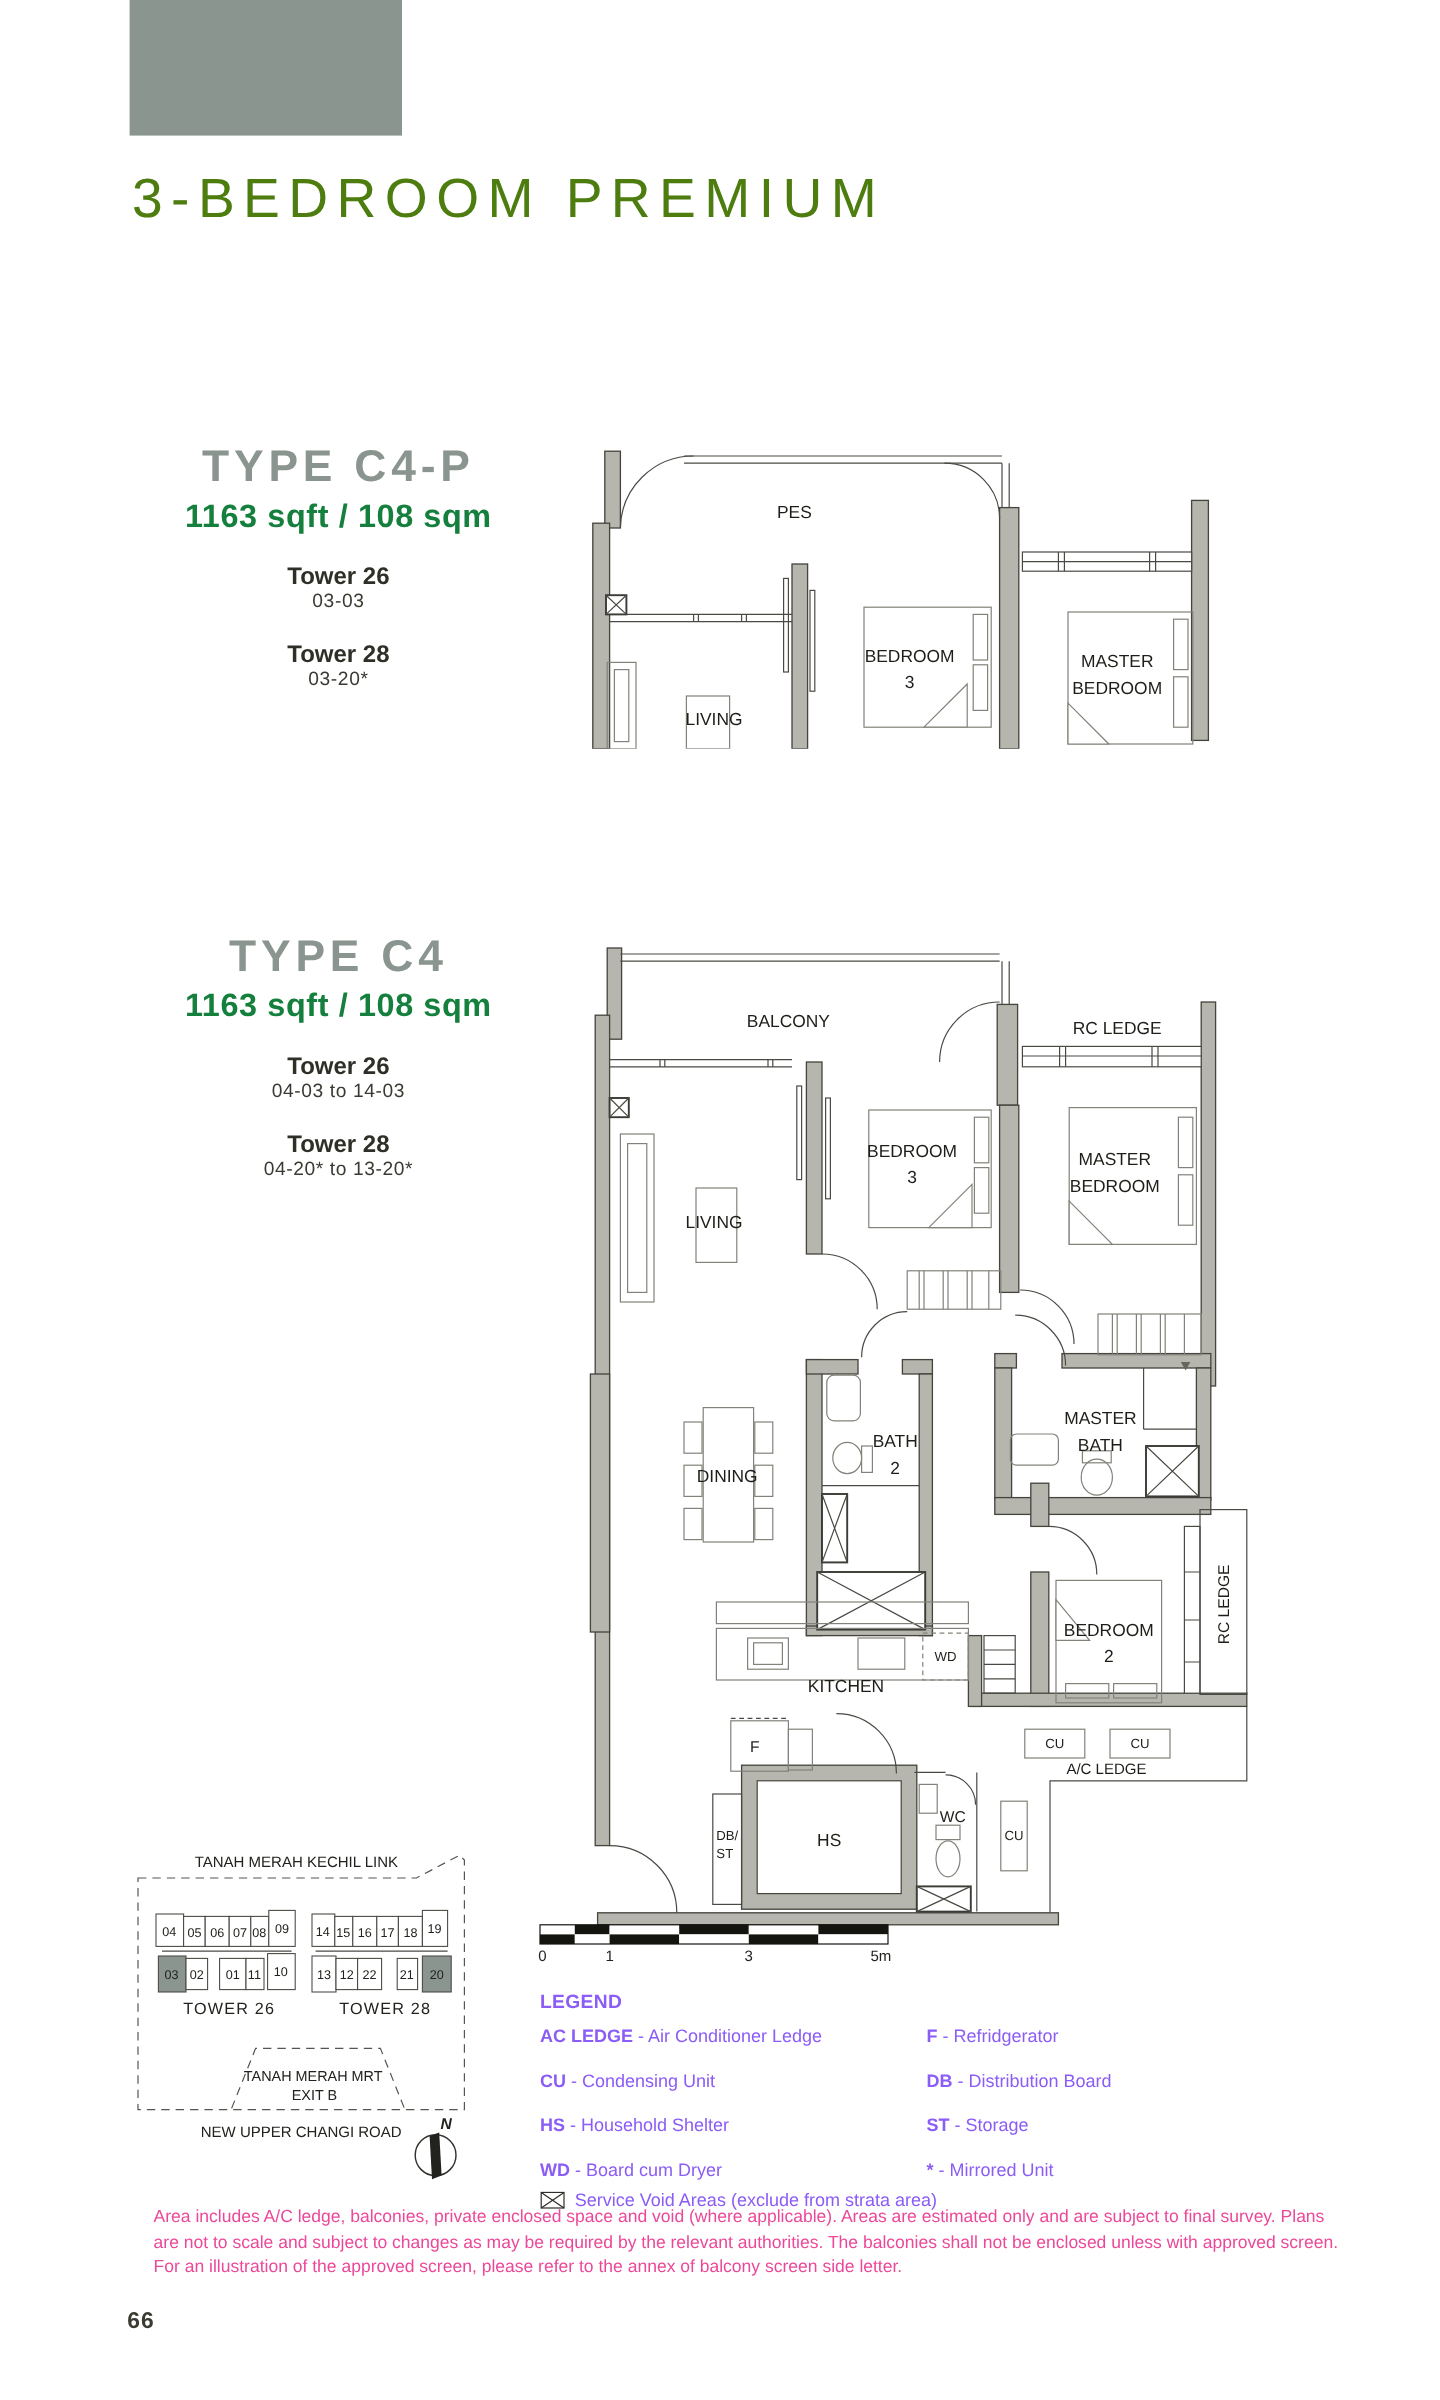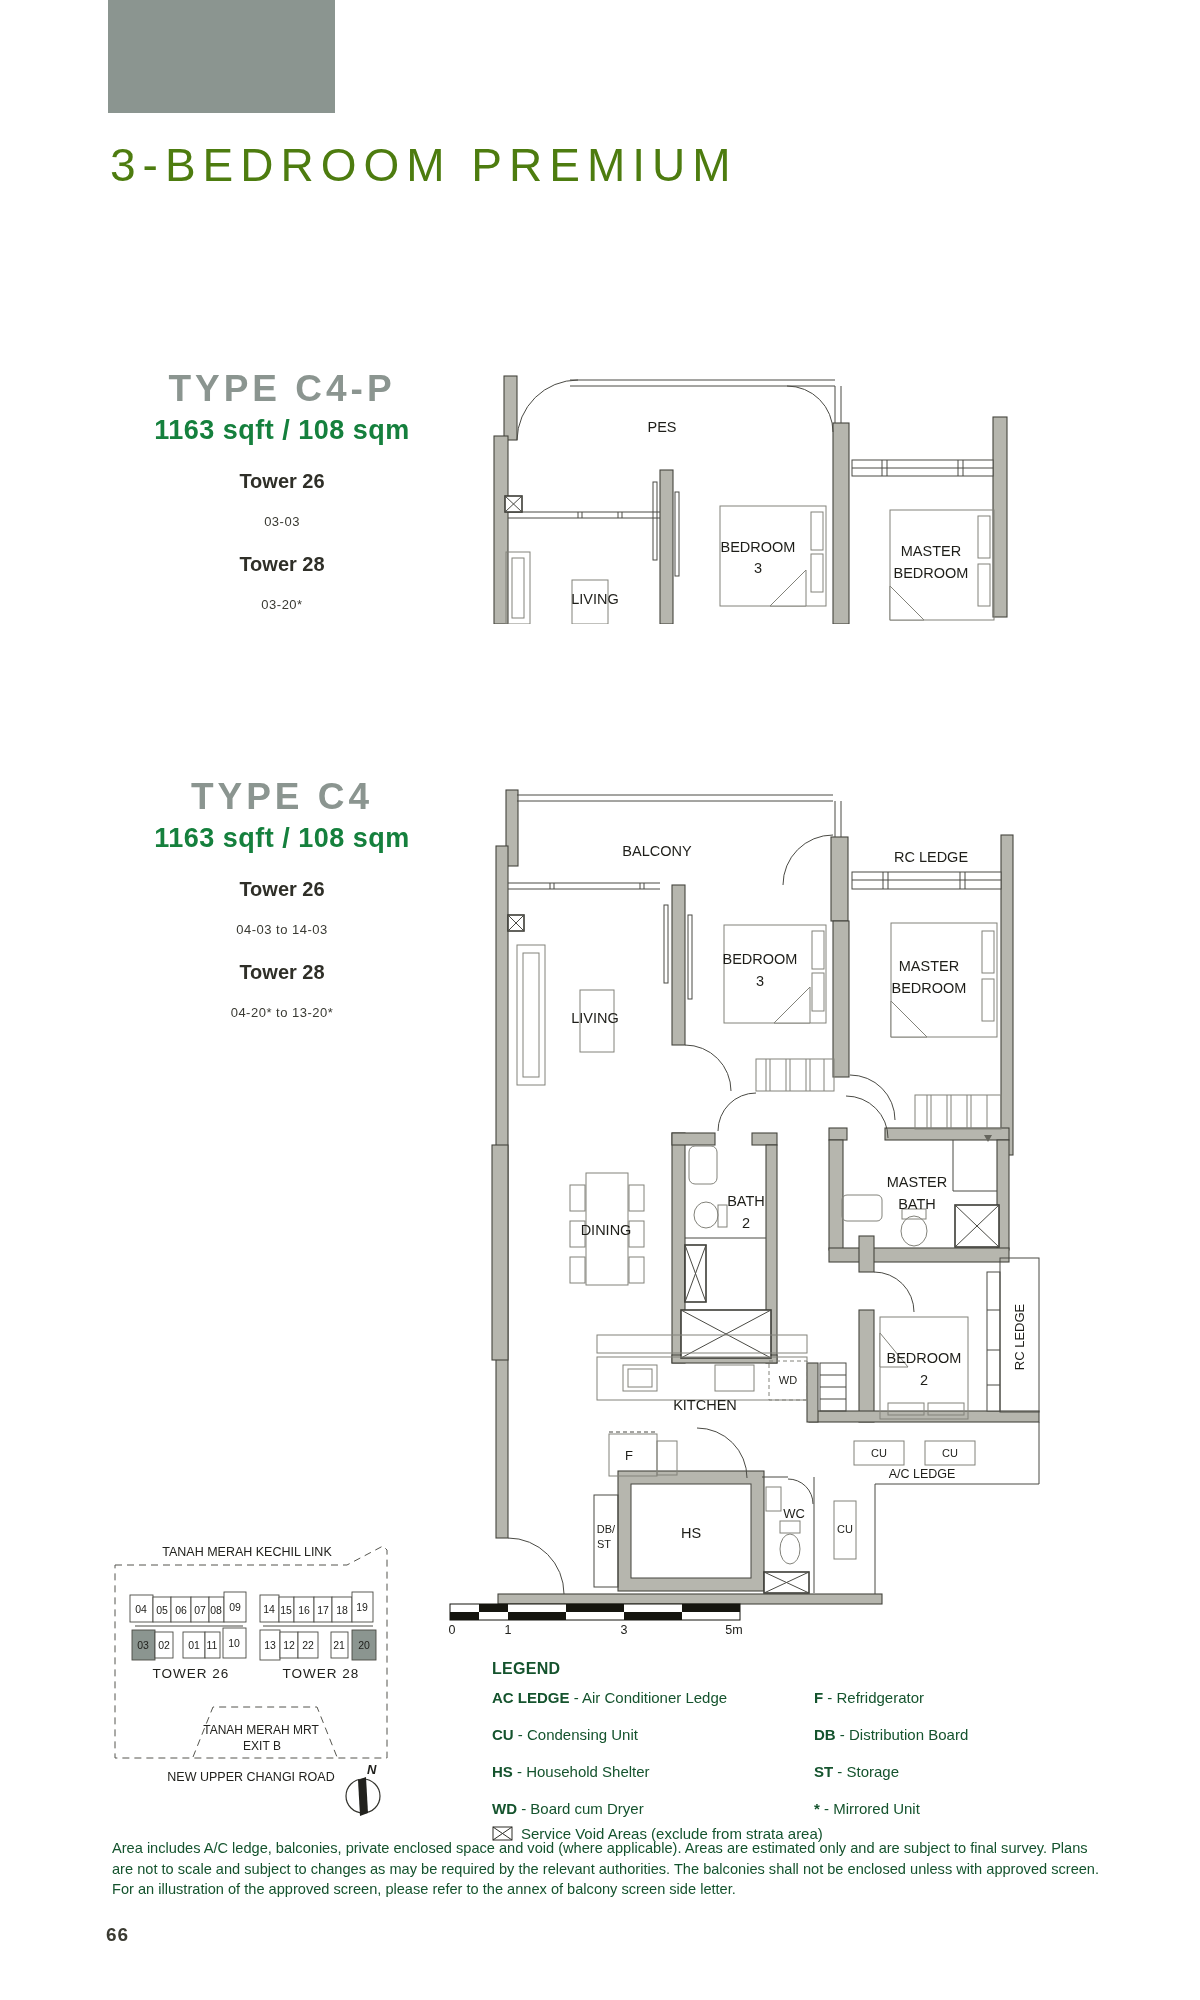--- a/index.html
+++ b/index.html
@@ -10,49 +10,49 @@
   .logo-block{left:108px;top:0;width:227px;height:113px;background:#8b9590;}
 
   .page-title{left:110px;top:138px;font-size:46px;font-weight:400;letter-spacing:7px;
               color:#4d7c0f;white-space:nowrap;}
 
   .unit-info{left:112px;width:340px;text-align:center;}
   .unit-info .type-name{font-size:37px;font-weight:bold;letter-spacing:4px;color:#8b9590;line-height:1.05;}
   .unit-info .area{font-size:27px;font-weight:bold;letter-spacing:.5px;color:#15803d;margin-top:6px;}
   .tower-group{margin-top:24px;}
   .tower-name{font-size:20px;font-weight:bold;color:#2f2f28;}
-  .tower-units{font-size:13px;color:#3a3a33;margin-top:21px;letter-spacing:.5px;}
+  .tower-units{font-size:16px;color:#3a3a33;margin-top:0;letter-spacing:.5px;}
 
   
   svg .wall{fill:#b6b6ae;stroke:#45453e;stroke-width:1.1;}
   svg .thin{fill:none;stroke:#4a4a44;stroke-width:1;}
   svg .furn{fill:none;stroke:#82827a;stroke-width:1;}
   svg .furnw{fill:#ffffff;stroke:#82827a;stroke-width:1;}
   svg .voidbox{fill:#ffffff;stroke:#3c3c36;stroke-width:1.6;}
   svg .winband{fill:#ffffff;stroke:#4a4a44;stroke-width:1;}
   svg .lbl{fill:#1e1e19;font-size:14.5px;text-anchor:middle;font-family:"Liberation Sans",sans-serif;}
   svg .lbl-s{fill:#1e1e19;font-size:11px;text-anchor:middle;font-family:"Liberation Sans",sans-serif;}
   svg .dash{stroke-dasharray:4 3;}
   svg .mapdash{fill:none;stroke:#55554e;stroke-width:1;stroke-dasharray:7 5;}
   svg .unitbox{fill:#ffffff;stroke:#4a4a44;stroke-width:.9;}
   svg .unitbox.hl{fill:#8b9590;}
   svg .maplbl{fill:#22221e;font-size:12.5px;text-anchor:middle;font-family:"Liberation Sans",sans-serif;}
   svg .mapnum{fill:#22221e;font-size:10.5px;text-anchor:middle;font-family:"Liberation Sans",sans-serif;}
   svg .towerlbl{fill:#22221e;font-size:13.5px;letter-spacing:1px;text-anchor:middle;font-family:"Liberation Sans",sans-serif;}
   svg .sb-out{fill:none;stroke:#15150f;stroke-width:1;}
   svg .sb-lbl{fill:#22221e;font-size:12.5px;text-anchor:middle;font-family:"Liberation Sans",sans-serif;}
 
-  .legend{left:450px;top:1660px;width:680px;font-size:15px;color:#14532d;margin-left:42px;}
+  .legend{left:450px;top:1660px;width:680px;font-size:15px;color:#8b5cf6;}
   .legend .legend-title{font-weight:bold;font-size:16px;margin-bottom:11px;letter-spacing:.3px;}
   .legend-grid{display:grid;grid-template-columns:322px 340px;row-gap:20px;}
   .legend .ab{font-weight:bold;}
   .legend .rc-row{margin-top:10px;}
   .legend .void-row{margin-top:8px;display:flex;align-items:center;gap:8px;}
 
-  .disclaimer{left:112px;top:1838px;width:988px;font-size:14.6px;line-height:20.5px;color:#14532d;}
+  .disclaimer{left:128px;top:1838px;width:988px;font-size:14.6px;line-height:20.5px;color:#ec4899;}
   .page-number{left:106px;top:1924px;font-size:19px;font-weight:bold;letter-spacing:1px;color:#3b3b32;}
 </style>
 </head>
 <body>
 
 <div class="page">
 
   <div class="abs logo-block"></div>
 
   <div class="abs page-title">3-BEDROOM PREMIUM</div>

